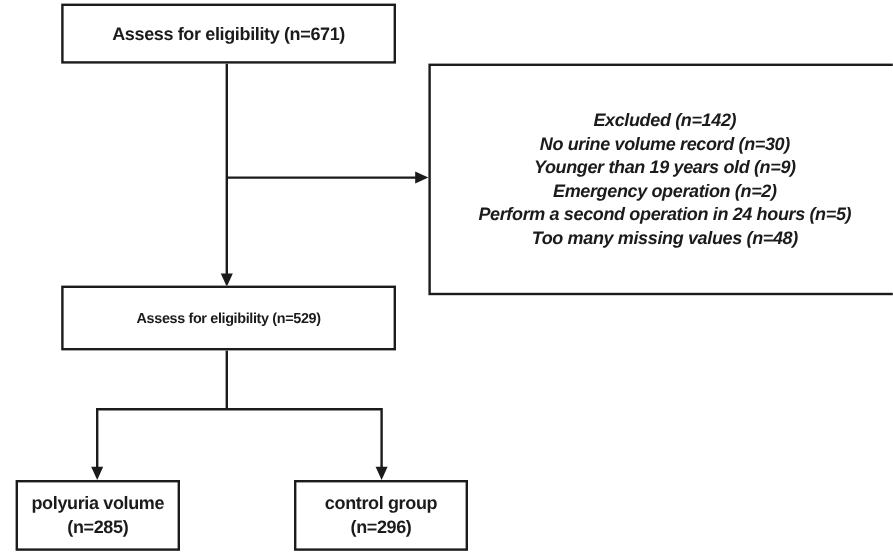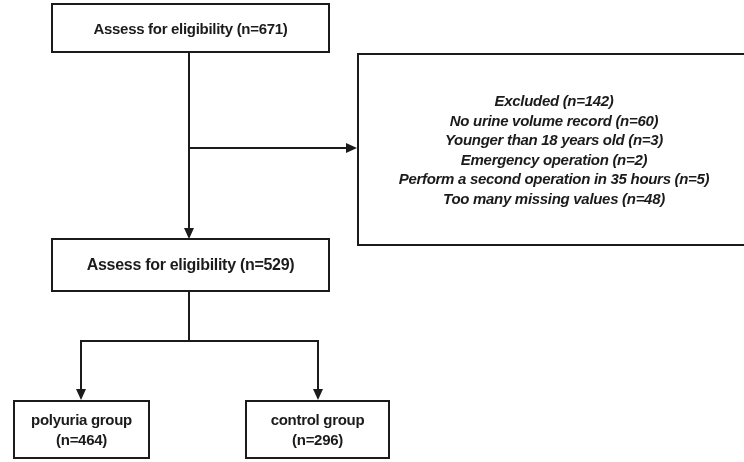--- a/index.html
+++ b/index.html
@@ -32,21 +32,21 @@
     display: flex;
     flex-direction: column;
     align-items: center;
     justify-content: center;
     text-align: center;
     font-weight: bold;
     letter-spacing: -0.3px;
   }
   .box-top      { left: 39px;  top: 3px;   width: 279px; height: 50px; font-size: 15px; }
   .box-excluded { left: 345px; top: 53px;  width: 394px; height: 193px; font-size: 15px; line-height: 19.5px; font-style: italic; }
-  .box-middle   { left: 39px;  top: 238px; width: 279px; height: 54px; font-size: 16px; }
+  .box-middle   { left: 39px;  top: 238px; width: 279px; height: 54px; font-size: 12px; }
   .box-polyuria { left: 1px;   top: 400px; width: 137px; height: 59px; font-size: 15px; line-height: 20px; }
   .box-control  { left: 233px; top: 400px; width: 145px; height: 59px; font-size: 15px; line-height: 20px; }
 </style>
 </head>
 <body>
 
 <div class="canvas">
 
   <svg class="connectors" viewBox="0 0 744 462" xmlns="http://www.w3.org/2000/svg">
     <g stroke="#1b1b1b" stroke-width="2" fill="none">
@@ -70,34 +70,34 @@
       <polygon points="306,400 301,389 311,389"></polygon>
     </g>
   </svg>
 
   <div class="box box-top">
     <span>Assess for eligibility (n=671)</span>
   </div>
 
   <div class="box box-excluded">
     <div>Excluded (n=142)</div>
-    <div>No urine volume record (n=60)</div>
-    <div>Younger than 18 years old (n=3)</div>
+    <div>No urine volume record (n=30)</div>
+    <div>Younger than 19 years old (n=9)</div>
     <div>Emergency operation (n=2)</div>
-    <div>Perform a second operation in 35 hours (n=5)</div>
+    <div>Perform a second operation in 24 hours (n=5)</div>
     <div>Too many missing values (n=48)</div>
   </div>
 
   <div class="box box-middle">
     <span>Assess for eligibility (n=529)</span>
   </div>
 
   <div class="box box-polyuria">
-    <div>polyuria group</div>
-    <div>(n=464)</div>
+    <div>polyuria volume</div>
+    <div>(n=285)</div>
   </div>
 
   <div class="box box-control">
     <div>control group</div>
     <div>(n=296)</div>
   </div>
 
 </div>
 
 </body></html>

